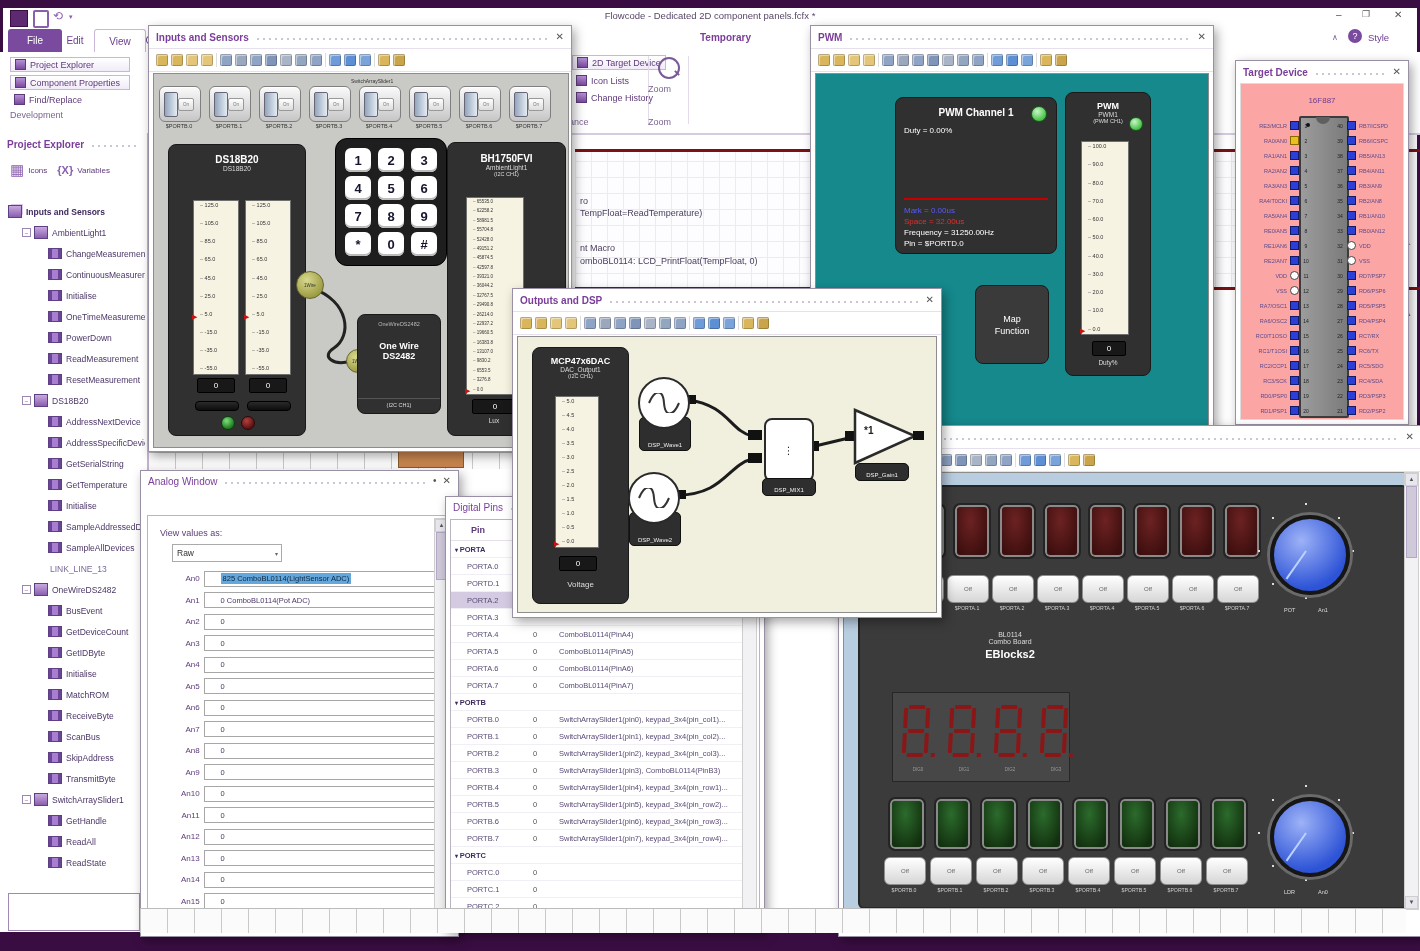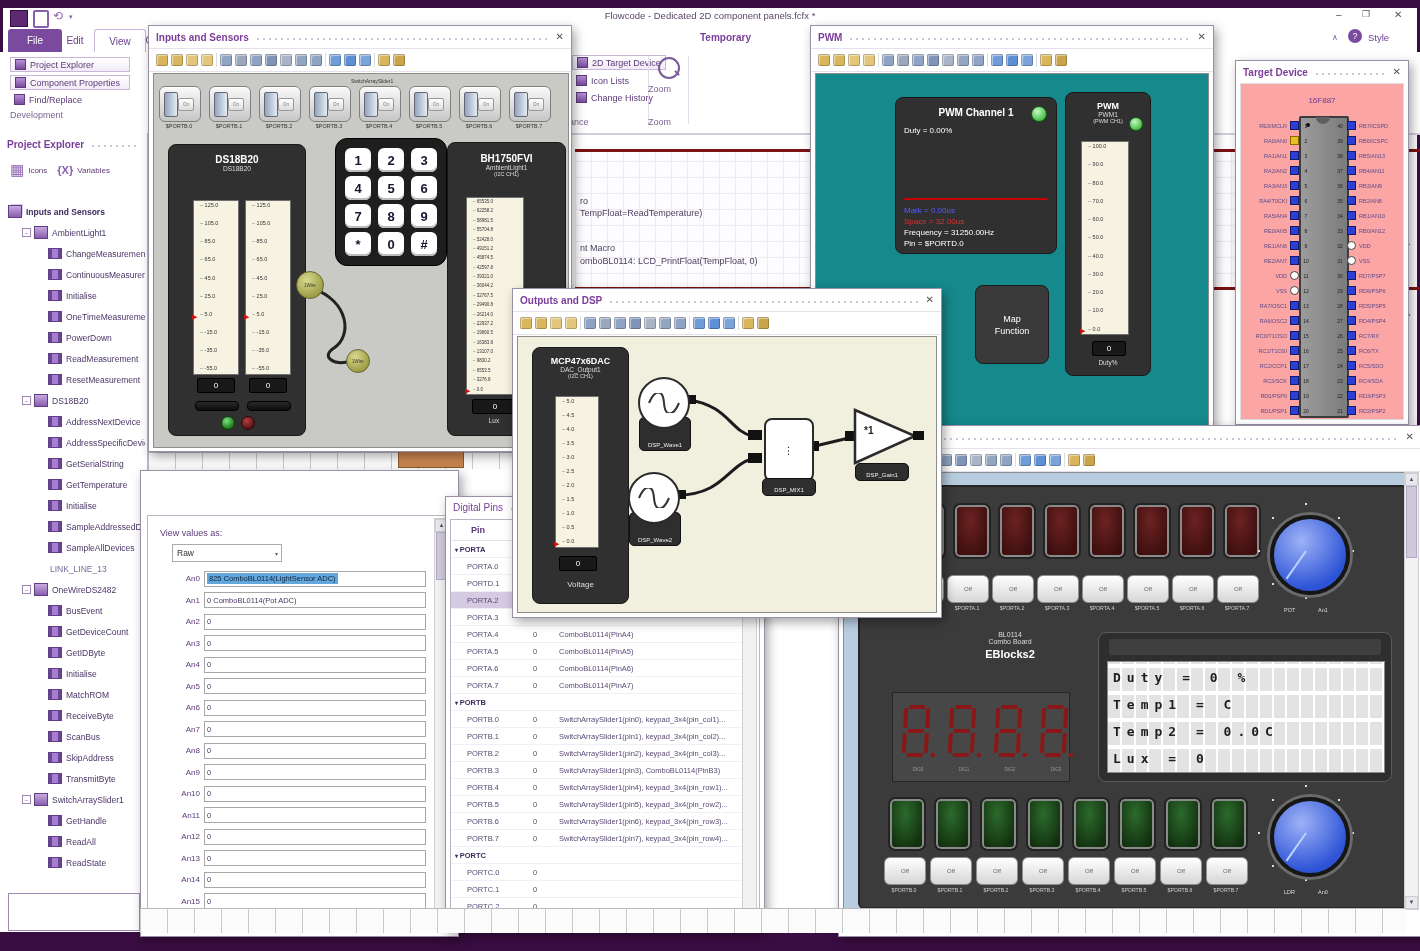--- a/index.html
+++ b/index.html
@@ -63,21 +63,21 @@
   .trow.root{font-weight:bold;color:#3d2a5c}
   .trow.root .ti{box-shadow:2px -2px 0 -1px #d9c9ea}
   .trow.macro .ti{width:12px;height:9px;background:linear-gradient(90deg,#6a4596 0 3px,#a87fd0 3px 9px,#6a4596 9px)}
   .trow.link .ti{visibility:hidden}
   .trow.link{color:#7a6899}
   .trow.root{padding-left:6px}.trow.comp{padding-left:20px}.trow.macro{padding-left:46px}.trow.link{padding-left:30px}
   
   .arow{position:relative;height:21.5px;display:flex;align-items:center}
   .arow .al{width:52px;text-align:right;font-size:8px;color:#5d3a7a;padding-right:4px}
   .arow .abox{width:218px;height:14px;border:1px solid #a7a7a7;background:#fff;font-size:7.5px;color:#4a3566;
-    display:flex;align-items:center;overflow:hidden;white-space:nowrap;padding-left:2px}
+    display:flex;align-items:center;overflow:hidden;white-space:nowrap;padding-left:16px}
   .arow.sel .abox span{background:#64a7dc;color:#0e2740;padding:1px 2px}
   
   .drow{height:16px;display:flex;align-items:center;font-size:7.5px;color:#5a4a75;border-bottom:1px solid #f1eef5}
   .drow .dp1{width:66px;padding-left:16px;flex:0 0 66px;white-space:nowrap}
   .drow .dv{width:26px;flex:0 0 26px;color:#555}
   .drow .ds{flex:1;overflow:hidden;text-overflow:ellipsis;white-space:nowrap;color:#5a4a75}
   .drow.grp{font-weight:bold;color:#3d2b5e}
   .drow.grp .dp1{padding-left:4px}
   .drow.grp .dp1::before{content:"▾ ";font-size:6px}
   .drow.sel{background:#d4cbe2}
@@ -794,20 +794,26 @@
       <svg class="abs" style="left:0;top:0;width:414px;height:373px;pointer-events:none">
         <path d="M158,214 C196,228 198,262 180,274 C166,283 180,292 197,287" stroke="#222" stroke-width="3" fill="none"></path>
       </svg>
       <div class="wirec" style="left:142px;top:197px;width:26px;height:26px">
           <span>1Wire</span>
         </div>
       <div class="wirec" style="left:192px;top:275px;width:22px;height:22px">
           <span>1Wire</span>
         </div>
 
+      <div class="panel" style="left:203px;top:240px;width:82px;height:98px">
+        <div class="ps" style="margin-top:6px;font-size:5.5px;color:#bbb">OneWireDS2482</div>
+        <div class="pt" style="margin-top:14px;font-size:9px">One Wire</div>
+        <div class="pt" style="font-size:9px">DS2482</div>
+        <div class="ps" style="position:absolute;bottom:5px;width:100%;font-size:5.5px;border-top:1px solid #555;padding-top:3px">(I2C CH1)</div>
+      </div>
 
       <div class="panel" style="left:293px;top:68px;width:117px;height:292px">
         <div class="pt" style="margin-top:10px">BH1750FVI</div>
         <div class="ps">AmbientLight1</div>
         <div class="ps" style="font-size:5.5px">(I2C CH1)</div>
         <div class="scalewrap bh" style="left:18px;top:54px;width:56px;height:196px">
           <div class="scale">
               <div class="tick">65535.0</div>
               <div class="tick">62258.2</div>
               <div class="tick">58981.5</div>
@@ -832,20 +838,26 @@
             </div>
           <span class="ptr" style="bottom:0">▶</span>
         </div>
         <div class="vbox" style="left:24px;top:256px;width:44px;height:13px">0</div>
         <div class="ps" style="position:absolute;left:0;top:274px;width:92px">Lux</div>
       </div>
     </div>
   </div>
 
   <div class="w" style="left:140px;top:470px;width:317px;height:465px">
+    <div class="tb" style="height:20px">
+        <span class="t" style="font-weight:normal">Analog Window</span>
+        <span class="dots"></span>
+        <span class="xb">•</span>
+        <span class="xb">✕</span>
+      </div>
     <div class="abs" style="left:6px;top:44px;width:303px;height:413px;border:1px solid #b9b3c3;background:#fff;overflow:hidden">
       <div class="abs" style="left:12px;top:12px;font-size:9px;color:#5d3a7a">View values as:</div>
       <div class="abs" style="left:24px;top:28px;width:108px;height:16px;border:1px solid #aaa;display:flex;align-items:center">
         <span style="flex:1;font-size:8.5px;padding-left:4px;color:#333">Raw</span>
         <span style="font-size:6px;color:#666;padding:0 3px">▾</span>
       </div>
       <div class="abs" style="left:0;top:52px;width:290px">
           <div class="arow sel">
             <span class="al">An0</span>
             <span class="abox">
@@ -1202,29 +1214,20 @@
                   <i class="sg se"></i>
                   <i class="sg sf"></i>
                   <i class="sg sgm"></i>
                   <i class="dp2"></i>
                 </div>
               <div class="segl" style="left:-3px">DIG3</div>
             </div>
             </div>
         </div>
 
-        <div class="abs" style="left:238px;top:145px;width:292px;height:148px;background:#2e2e2e;border-radius:8px;border:1px solid #5a5a5a">
-          <div class="abs" style="left:10px;top:6px;width:272px;height:16px;background:#3f3f3f;border-radius:3px"></div>
-          <div class="lcd" style="left:8px;top:28px;width:276px;height:110px">
-            <div class="lcdtxt">Duty = 0 %
-Temp1 = C
-Temp2 = 0.0C
-Lux = 0</div>
-          </div>
-        </div>
 
         <div class="abs" style="left:28px;top:310px;width:380px;height:54px"><div style="position:relative;display:inline-block;width:46px;height:54px"><div class="ledg" style="left:0;top:0"></div></div><div style="position:relative;display:inline-block;width:46px;height:54px"><div class="ledg" style="left:0;top:0"></div></div><div style="position:relative;display:inline-block;width:46px;height:54px"><div class="ledg" style="left:0;top:0"></div></div><div style="position:relative;display:inline-block;width:46px;height:54px"><div class="ledg" style="left:0;top:0"></div></div><div style="position:relative;display:inline-block;width:46px;height:54px"><div class="ledg" style="left:0;top:0"></div></div><div style="position:relative;display:inline-block;width:46px;height:54px"><div class="ledg" style="left:0;top:0"></div></div><div style="position:relative;display:inline-block;width:46px;height:54px"><div class="ledg" style="left:0;top:0"></div></div><div style="position:relative;display:inline-block;width:46px;height:54px"><div class="ledg" style="left:0;top:0"></div></div></div>
 
         <div class="abs" style="left:24px;top:370px;width:380px;height:46px"><div style="position:relative;display:inline-block;width:46px;height:46px">
             <div class="obtn" style="left:0;top:0">Off</div>
             <div class="obl" style="left:-4px;top:30px">$PORTB.0</div>
           </div><div style="position:relative;display:inline-block;width:46px;height:46px">
             <div class="obtn" style="left:0;top:0">Off</div>
             <div class="obl" style="left:-4px;top:30px">$PORTB.1</div>
           </div><div style="position:relative;display:inline-block;width:46px;height:46px">

